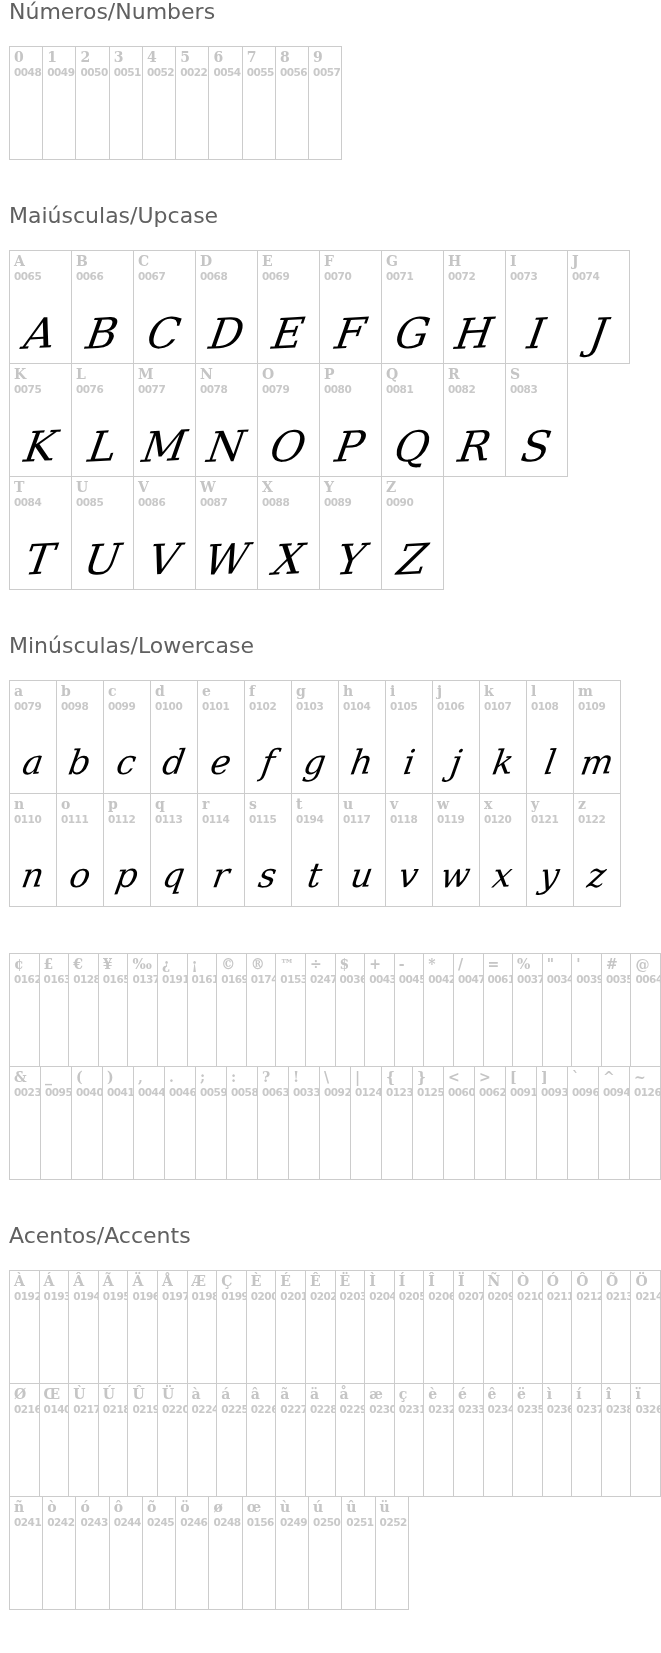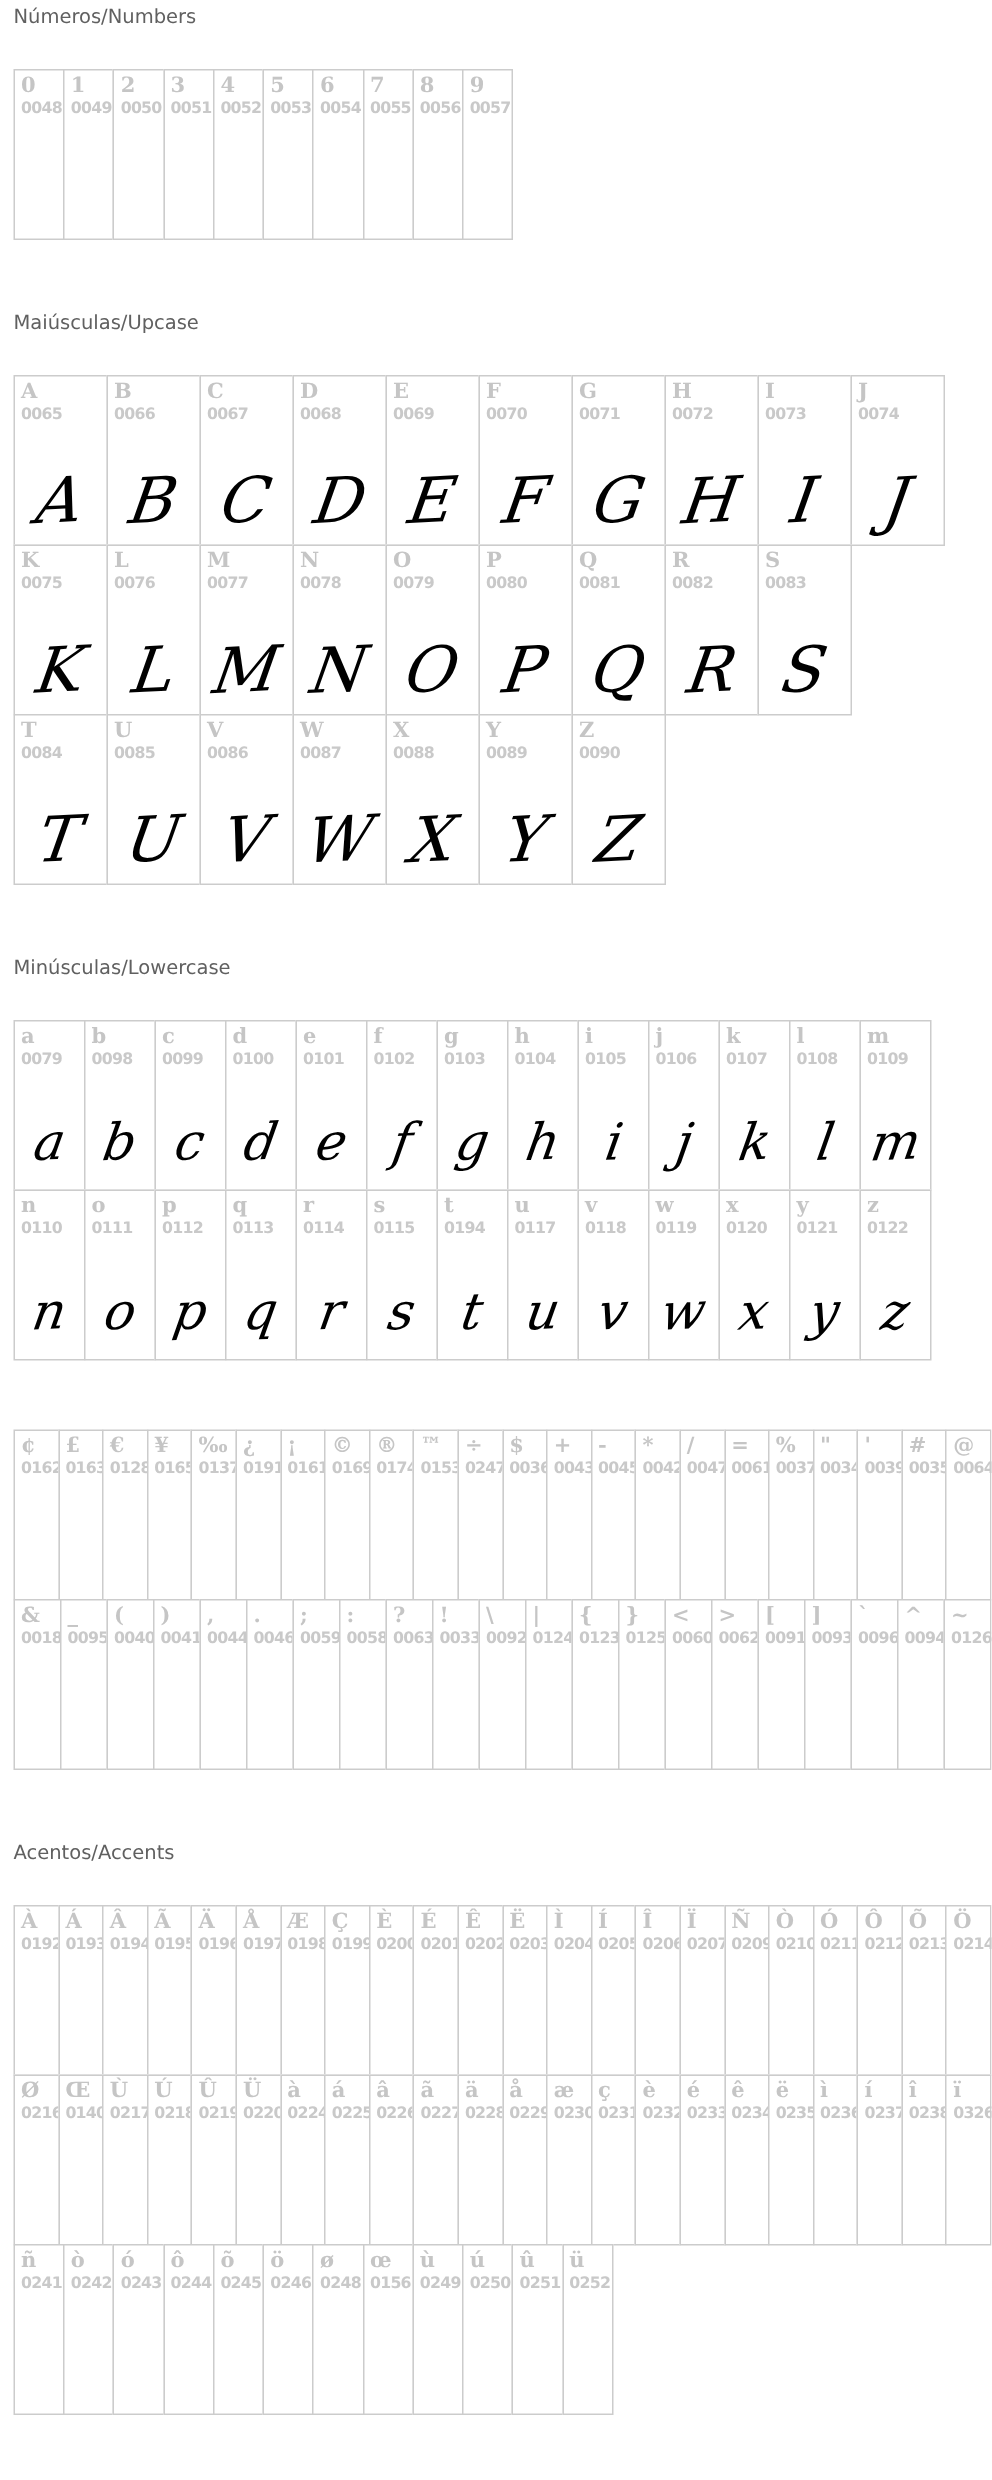--- a/index.html
+++ b/index.html
@@ -4,21 +4,21 @@
 <style>
   html, body { margin: 0; padding: 0; background: #ffffff; }
   body {
     width: 661px; height: 1653px; overflow: hidden;
     padding: 2px 0 0 9px; box-sizing: border-box;
     font-family: "DejaVu Sans", sans-serif;
   }
   .charmap-section { margin: 0 0 46px 0; }
   .section-title {
     font-family: "DejaVu Sans", sans-serif;
-    font-size: 13px; font-weight: normal; color: #606060;
+    font-size: 22px; font-weight: normal; color: #606060;
     margin: 0 0 24px 0; line-height: 20px;
   }
   .rows { display: block; }
   .char-row { display: flex; align-items: stretch; }
   .char-row + .char-row { margin-top: -1px; }
   .char-cell {
     box-sizing: border-box;
     height: 114px;
     border: 1px solid #cccccc;
     background: #ffffff;
@@ -97,21 +97,21 @@
     <div class="cell-head">
       <div class="char-label">4</div>
       <div class="char-code">0052</div>
     </div>
 
   </div>
 
   <div class="char-cell">
     <div class="cell-head">
       <div class="char-label">5</div>
-      <div class="char-code">0053</div>
+      <div class="char-code">0022</div>
     </div>
 
   </div>
 
   <div class="char-cell">
     <div class="cell-head">
       <div class="char-label">6</div>
       <div class="char-code">0054</div>
     </div>
 
@@ -753,21 +753,21 @@
       <div class="char-label">@</div>
       <div class="char-code">0064</div>
     </div>
 
   </div>
 </div>
       <div class="char-row">
   <div class="char-cell">
     <div class="cell-head">
       <div class="char-label">&amp;</div>
-      <div class="char-code">0018</div>
+      <div class="char-code">0023</div>
     </div>
 
   </div>
 
   <div class="char-cell">
     <div class="cell-head">
       <div class="char-label">_</div>
       <div class="char-code">0095</div>
     </div>
 

